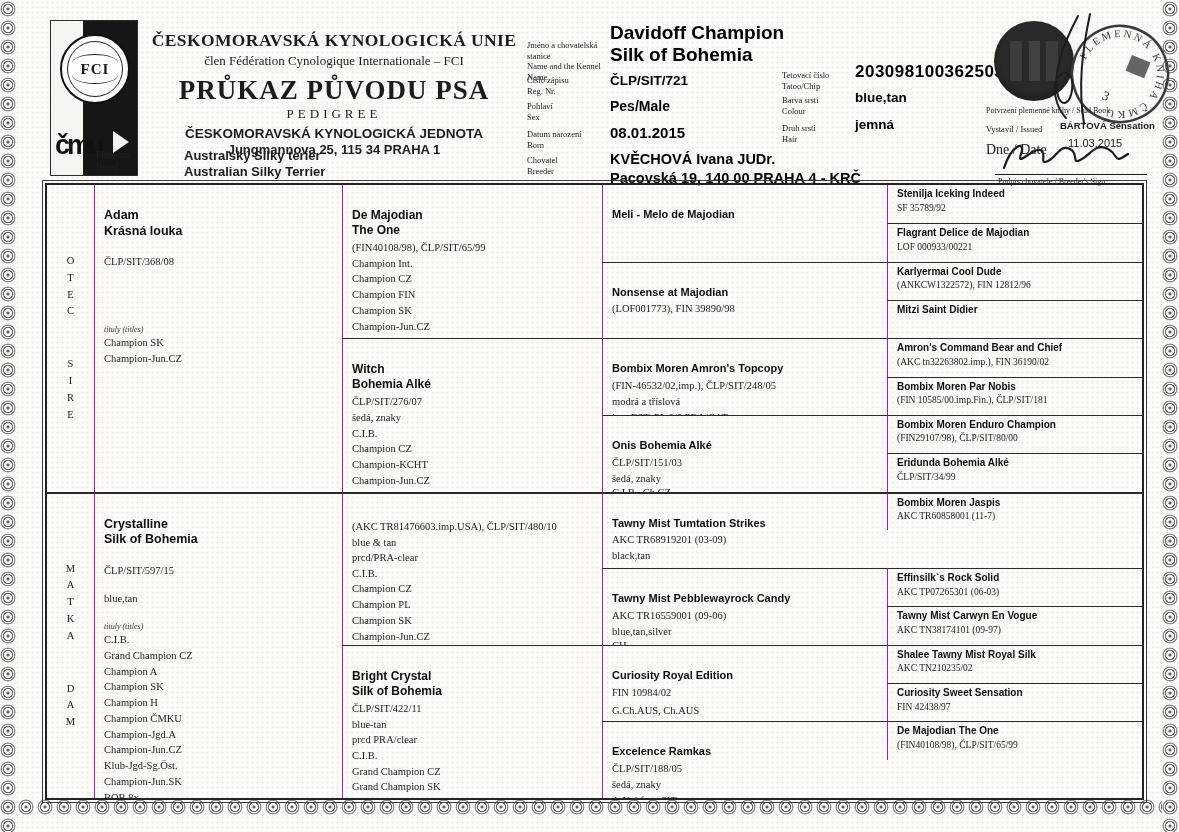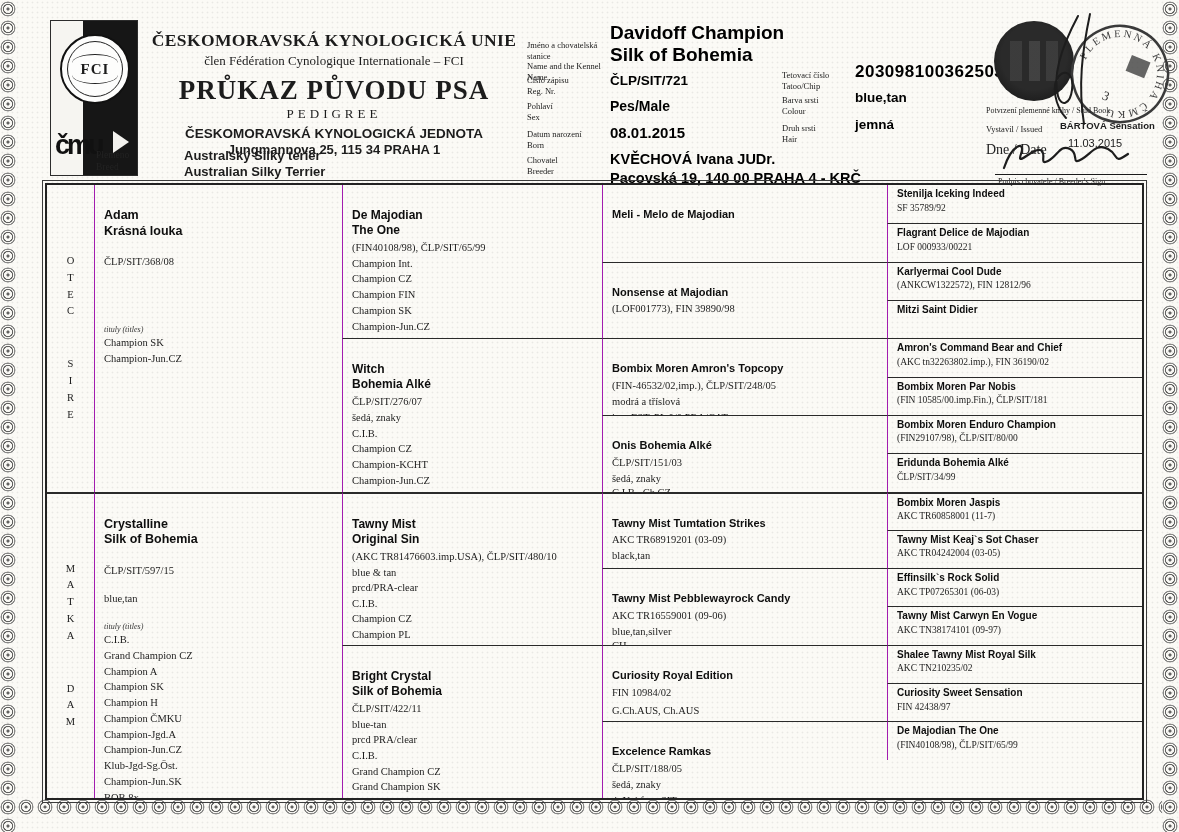--- a/index.html
+++ b/index.html
@@ -270,22 +270,20 @@
         <div class="rg">ČLP/SIT/276/07</div>
         <div class="cl">šedá, znaky</div>
         <div class="sp "></div>
         <div class="ti">C.I.B.
 Champion CZ
 Champion-KCHT
 Champion-Jun.CZ
 BOB 2x</div>
       </div>
       <div class="cell c2 mid" style="grid-area: 9 / 3 / span 4;">
-        <div class="nm">Tawny Mist
-Original Sin</div>
         <div class="rg">(AKC TR81476603.imp.USA), ČLP/SIT/480/10</div>
         <div class="cl">blue &amp; tan</div>
         <div class="sp "></div>
         <div class="ti">prcd/PRA-clear
 C.I.B.
 Champion CZ
 Champion PL
 Champion SK
 Champion-Jun.CZ</div>
       </div>
@@ -382,24 +380,20 @@
         <div class="rg">(FIN29107/98), ČLP/SIT/80/00</div>
       </div>
       <div class="cell c4" style="grid-area: 8 / 5 / span 1;">
         <div class="nm">Eridunda Bohemia Alké</div>
         <div class="rg">ČLP/SIT/34/99</div>
       </div>
       <div class="cell c4 mid" style="grid-area: 9 / 5 / span 1;">
         <div class="nm">Bombix Moren Jaspis</div>
         <div class="rg">AKC TR60858001 (11-7)</div>
       </div>
-      <div class="cell c4" style="grid-area: 10 / 5 / span 1;">
-        <div class="nm">Tawny Mist Keaj`s Sot Chaser</div>
-        <div class="rg">AKC TR04242004 (03-05)</div>
-      </div>
       <div class="cell c4" style="grid-area: 11 / 5 / span 1;">
         <div class="nm">Effinsilk`s Rock Solid</div>
         <div class="rg">AKC TP07265301 (06-03)</div>
       </div>
       <div class="cell c4" style="grid-area: 12 / 5 / span 1;">
         <div class="nm">Tawny Mist Carwyn En Vogue</div>
         <div class="rg">AKC TN38174101 (09-97)</div>
       </div>
       <div class="cell c4" style="grid-area: 13 / 5 / span 1;">
         <div class="nm">Shalee Tawny Mist Royal Silk</div>

